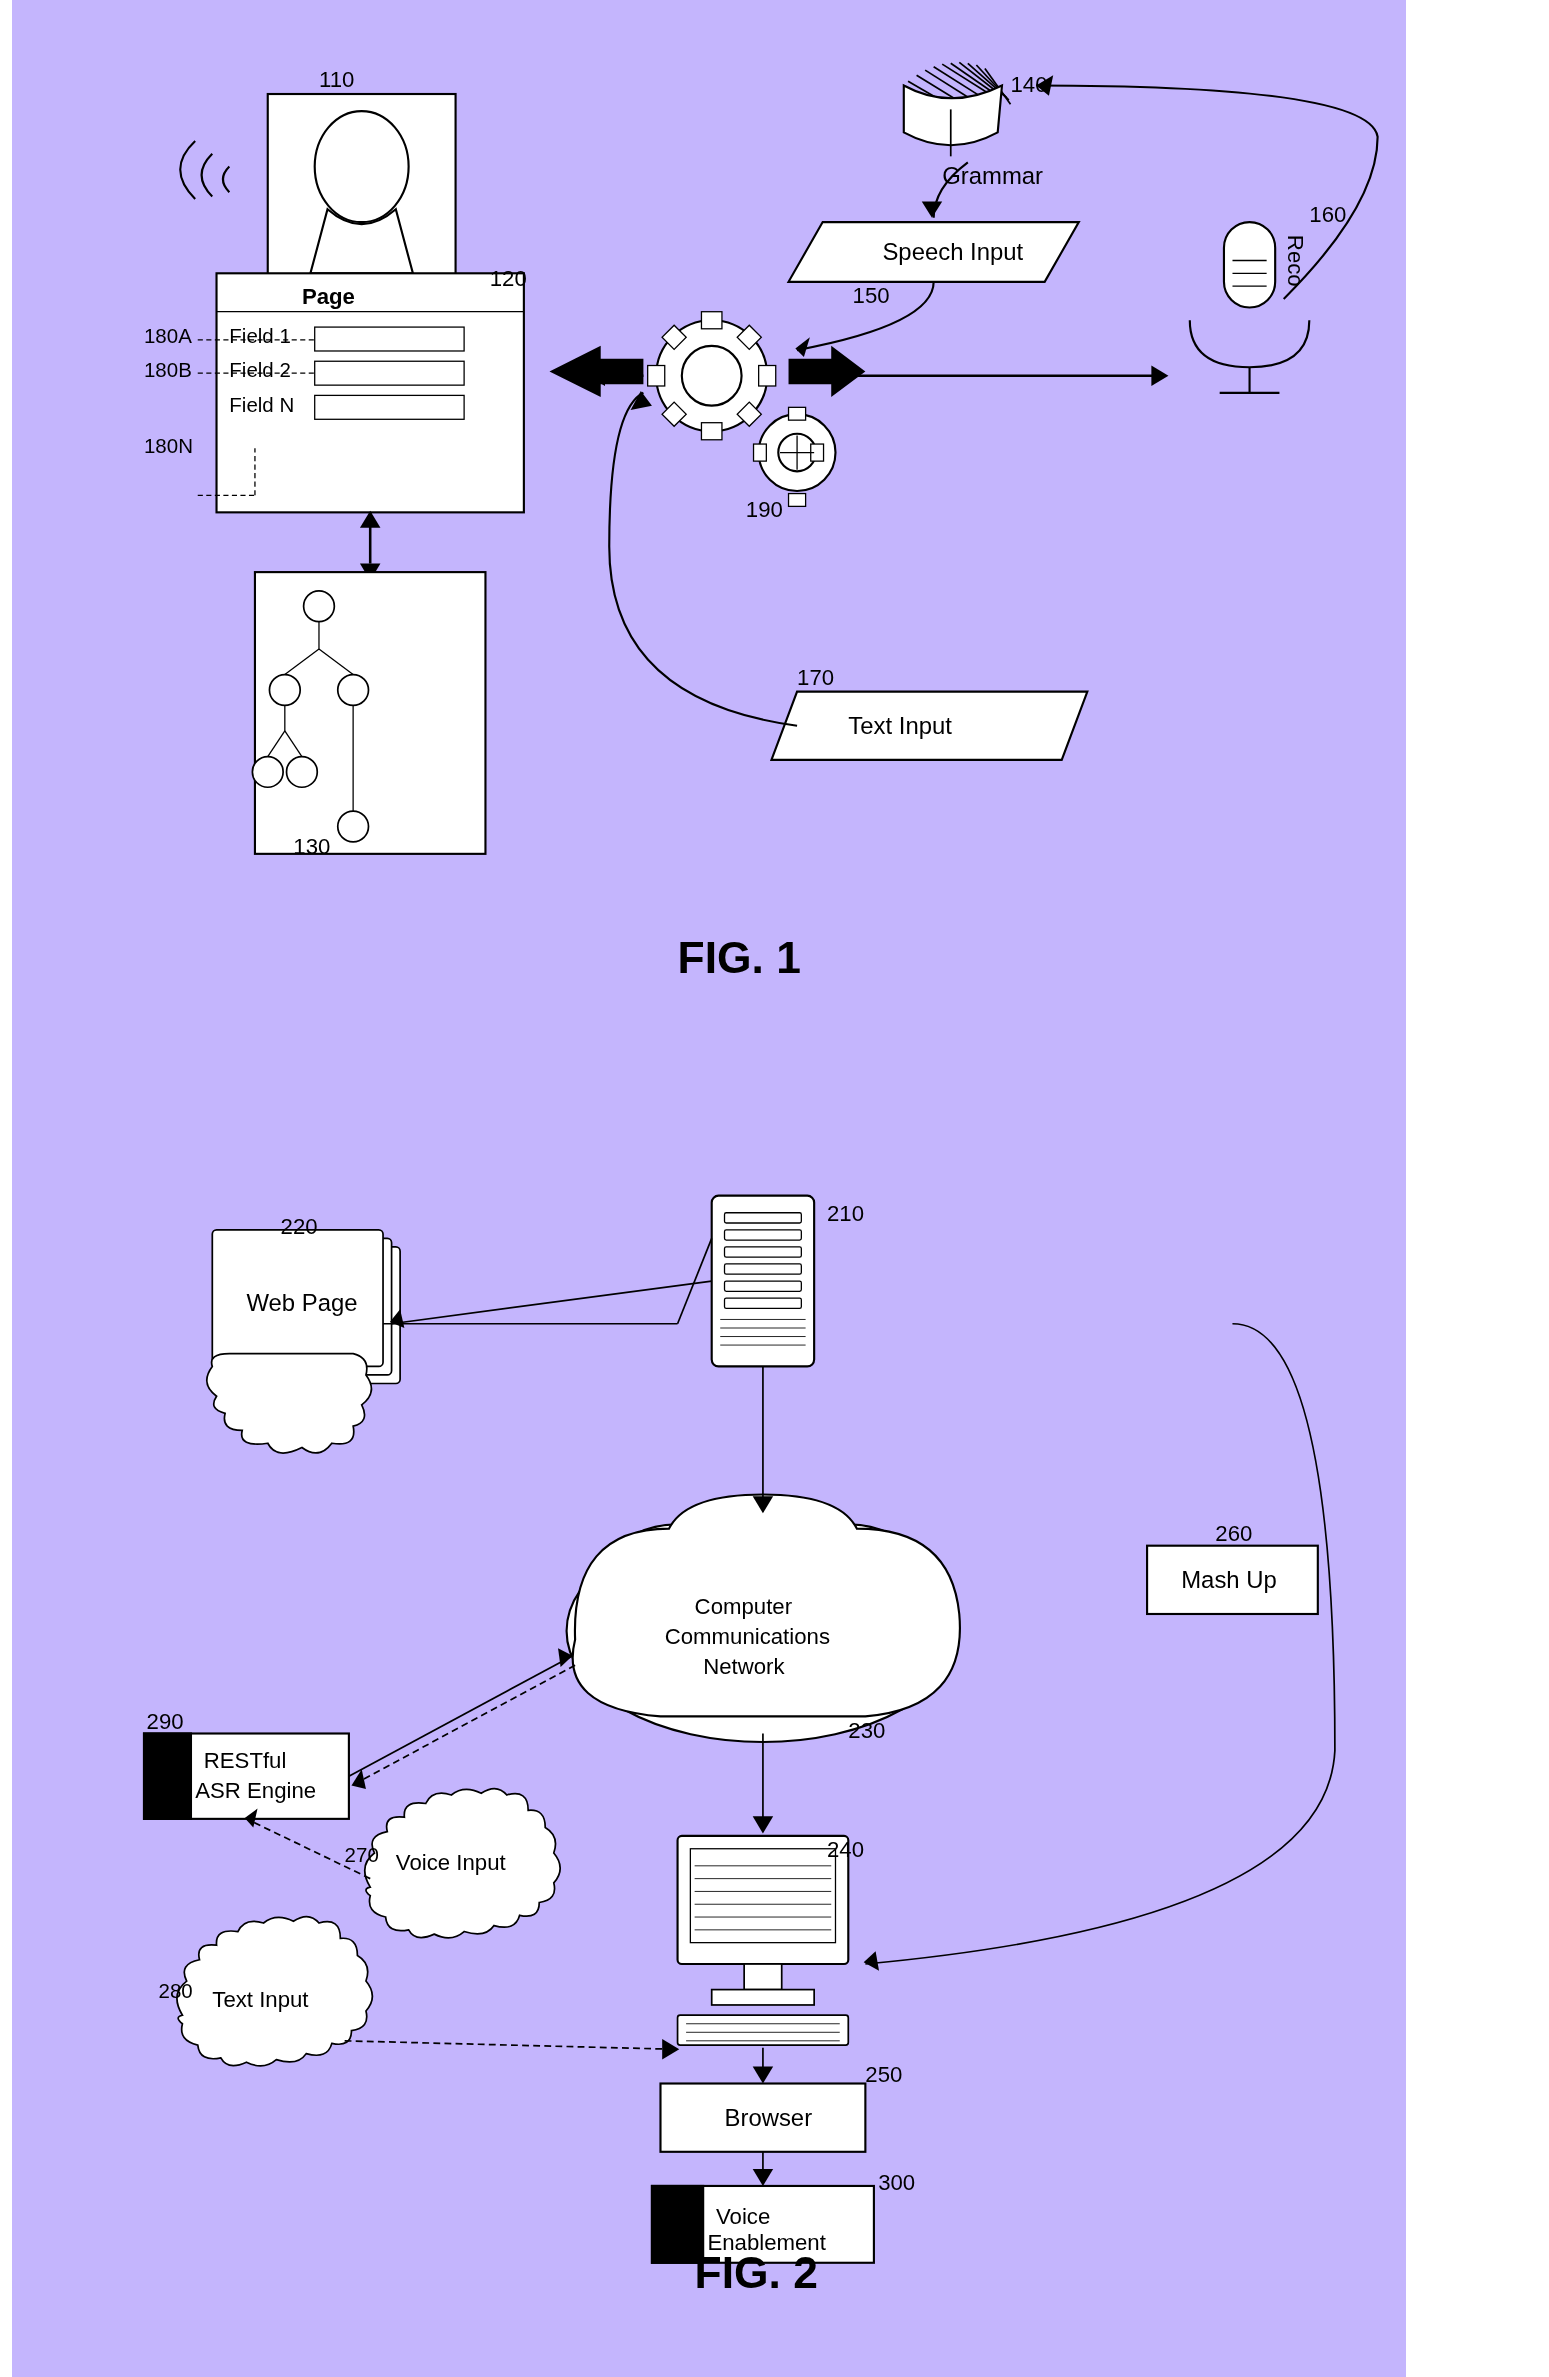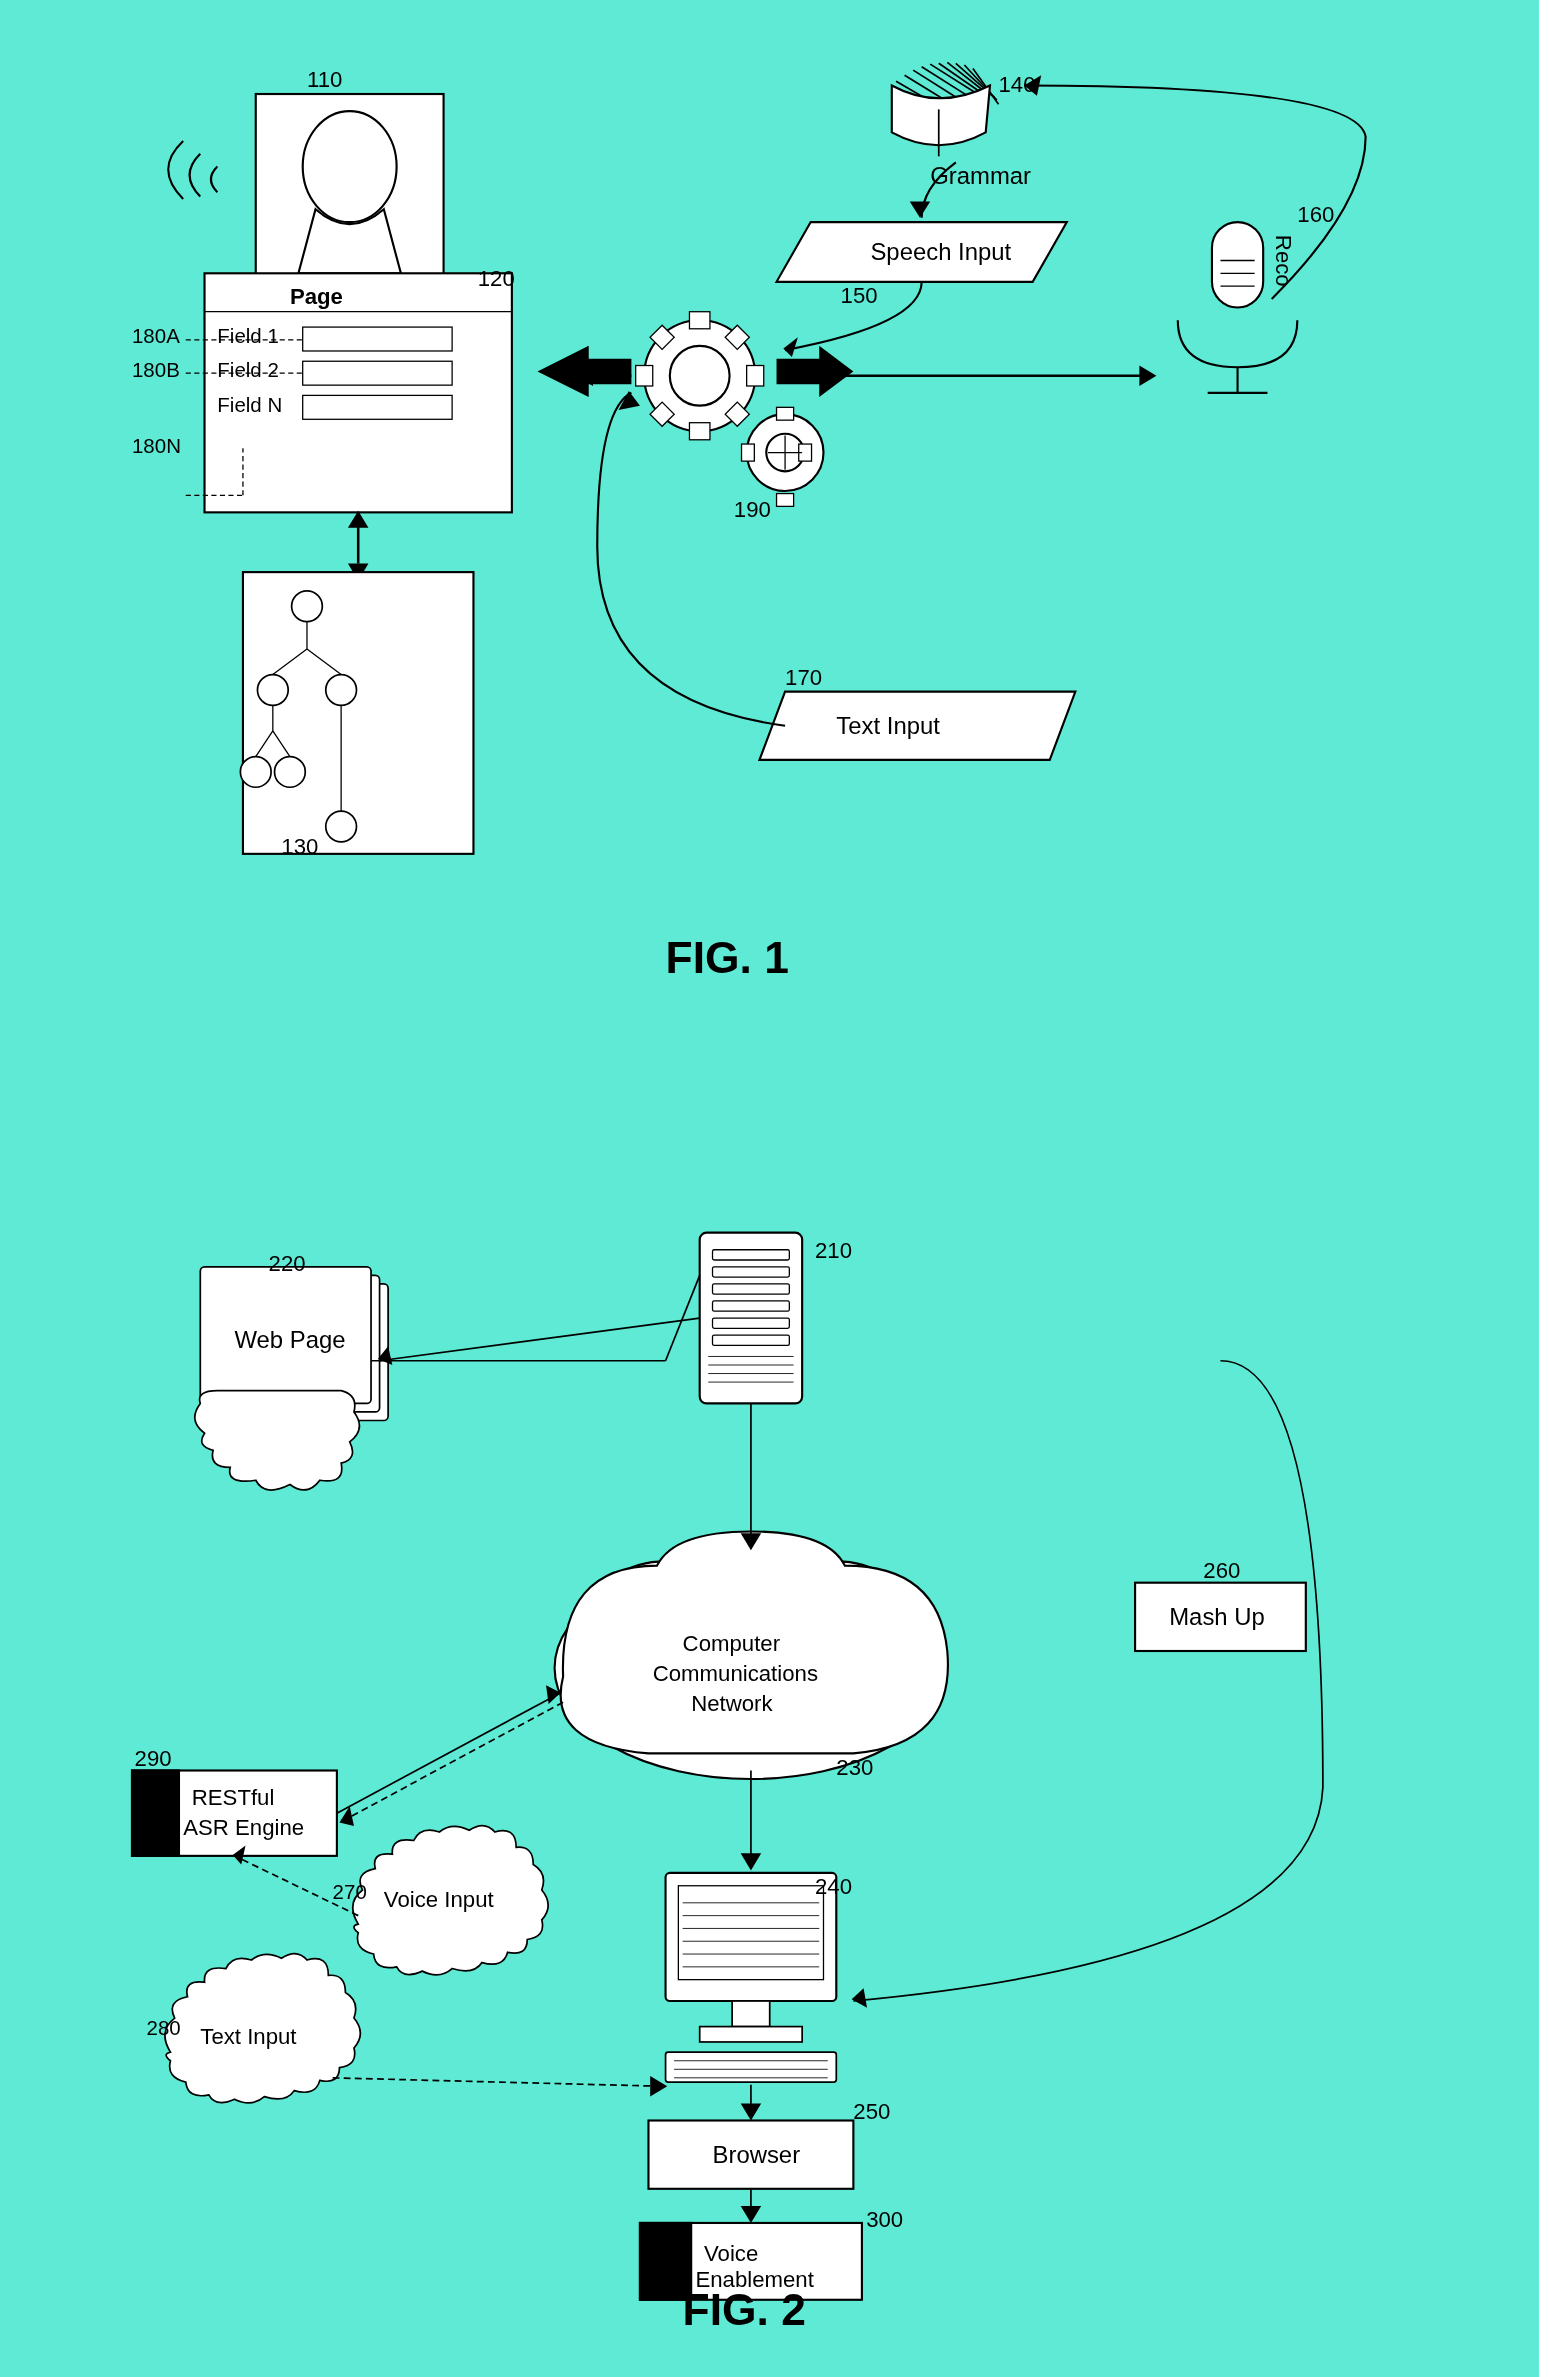--- a/index.html
+++ b/index.html
@@ -5,39 +5,40 @@
     * { margin: 0; padding: 0; box-sizing: border-box; }
     body {
       background: #fff;
       font-family: Arial, sans-serif;
       width: 1549px;
       min-height: 2377px;
       position: relative;
       overflow-x: hidden;
     }
     .page-container {
-      width: 1539px;
+      width: 1394px;
       min-height: 2377px;
-      background: #5eead4;
+      background: #c4b5fd;
       position: relative;
+      margin-left: 12px;
     }
 
     
     .fig1-container {
       position: absolute;
       top: 34px;
       left: 85px;
       width: 1366px;
       height: 1025px;
     }
 
     
     .fig2-container {
       position: absolute;
-      top: 1190px;
+      top: 1153px;
       left: 85px;
       width: 1366px;
       height: 1161px;
     }
 
     svg.diagram {
       position: absolute;
       top: 0; left: 0;
       width: 100%;
       height: 100%;

